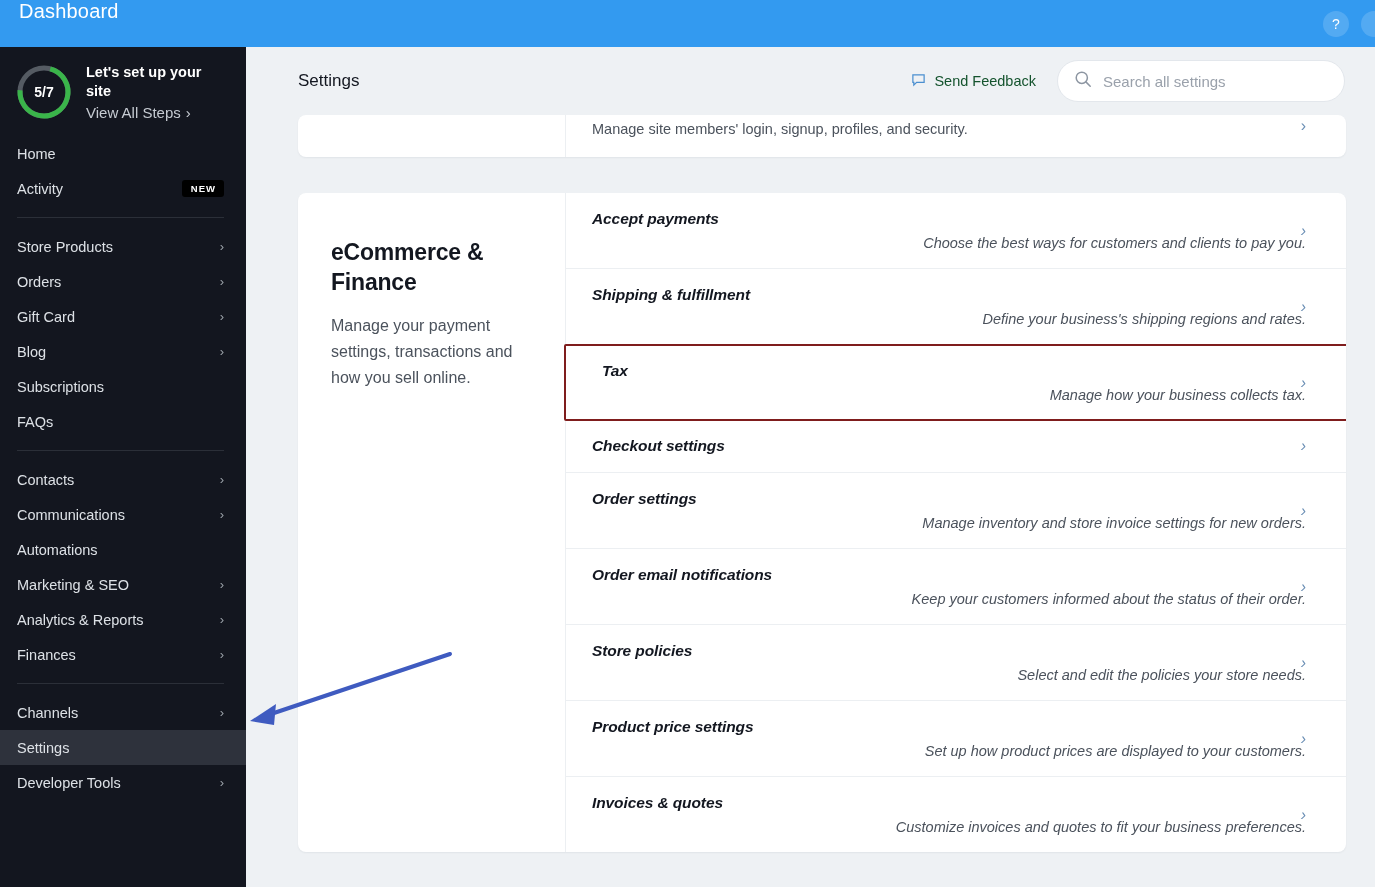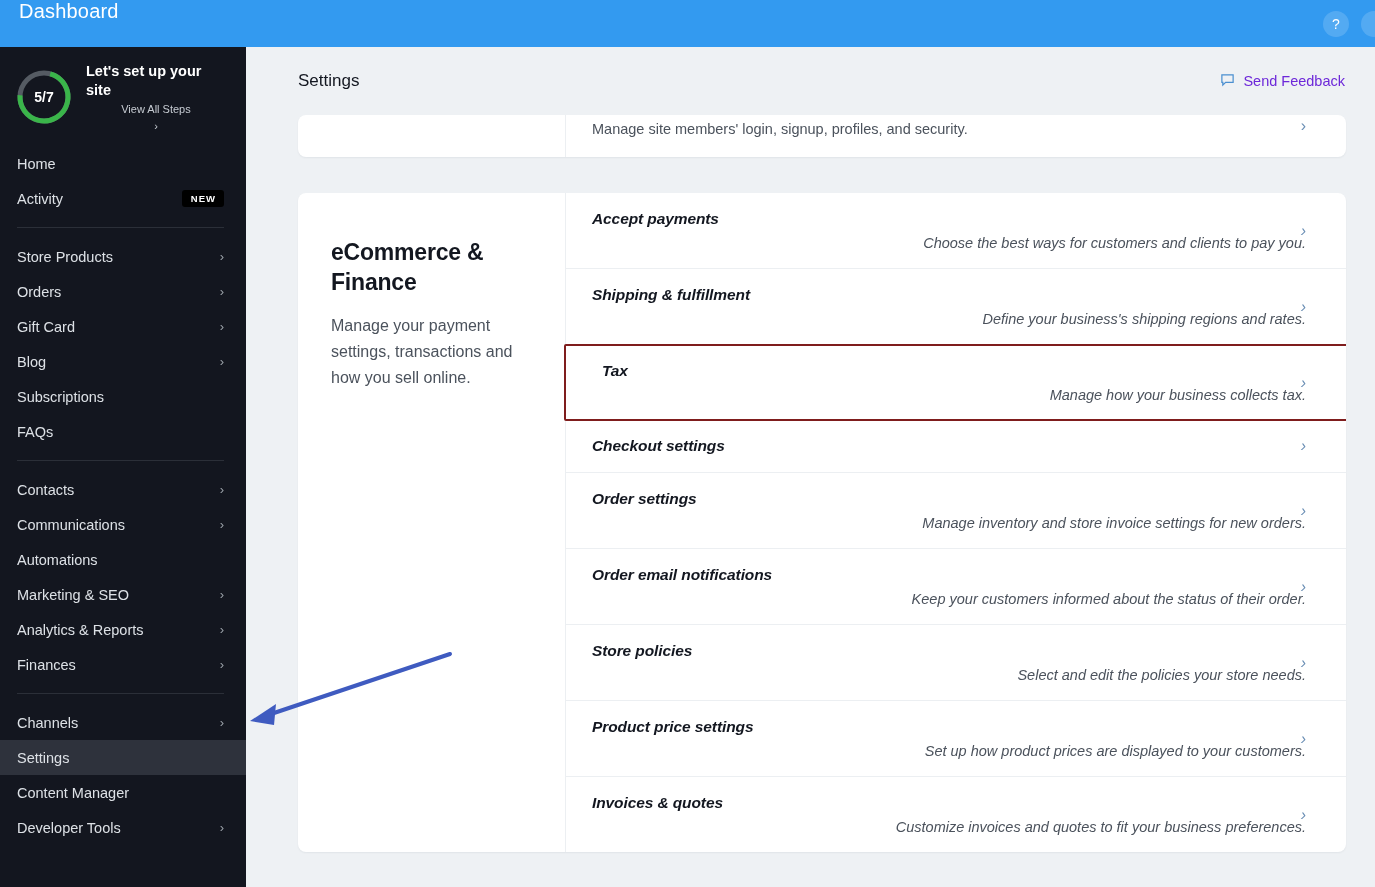--- a/index.html
+++ b/index.html
@@ -58,24 +58,23 @@
     position: absolute; inset: 0;
     display: flex; align-items: center; justify-content: center;
     font-size: 14px; font-weight: bold; color: #ffffff;
   }
   .setup-text { margin-left: 12px; }
   .setup-title {
     font-size: 14.5px; font-weight: bold; color: #ffffff;
     line-height: 19px; max-width: 140px;
   }
   .setup-link {
-    font-size: 11px; color: #c6cbd2;
+    font-size: 15px; color: #c6cbd2;
     margin-top: 3px; display: flex; align-items: center; gap: 5px;
     cursor: pointer;
-    flex-direction: column;
   }
   .nav { padding: 0 0 0 0; }
   .nav-item {
     height: 35px;
     display: flex; align-items: center;
     padding: 0 22px 0 17px;
     font-size: 14.5px; color: #dde1e6;
     cursor: pointer;
     position: relative;
   }
@@ -109,21 +108,21 @@
   }
   .page-title {
     margin-left: 52px; font-size: 17px; color: #131720;
   }
   .header-right {
     position: absolute; right: 30px;
     display: flex; align-items: center; gap: 21px;
   }
   .feedback {
     display: flex; align-items: center; gap: 8px;
-    color: #6d28d9; font-size: 14.5px; cursor: pointer;
+    color: #14532d; font-size: 14.5px; cursor: pointer;
   }
   .searchbox {
     width: 288px; height: 42px;
     background: #ffffff;
     border: 1px solid #e3e7ec;
     border-radius: 21px;
     display: flex; align-items: center;
     padding: 0 16px; gap: 11px;
     cursor: text;
   }
@@ -293,23 +292,20 @@
         <span class="label">Finances</span>
         <span class="chev-s">›</span>
       </div>
       <div class="nav-sep"></div>
       <div class="nav-item">
         <span class="label">Channels</span>
         <span class="chev-s">›</span>
       </div>
       <div class="nav-item active">
         <span class="label">Settings</span>
-      </div>
-      <div class="nav-item">
-        <span class="label">Content Manager</span>
       </div>
       <div class="nav-item">
         <span class="label">Developer Tools</span>
         <span class="chev-s">›</span>
       </div>
     </div>
 </div>
 
 <div class="main">
 
@@ -317,20 +313,29 @@
     <div class="page-title">Settings</div>
     <div class="header-right">
       <div class="feedback">
         <span>
           <svg width="15" height="15" viewBox="0 0 16 16" fill="none" stroke="#4a8fd0" stroke-width="1.3">
             <path d="M2 3h12v8H6l-3 3v-3H2z"></path>
           </svg>
         </span>
         <span>Send Feedback</span>
       </div>
+      <div class="searchbox">
+        <span>
+          <svg width="18" height="18" viewBox="0 0 18 18" fill="none" stroke="#8d96a2" stroke-width="1.5">
+            <circle cx="7.8" cy="7.8" r="5.6"></circle>
+            <line x1="11.9" y1="11.9" x2="16.2" y2="16.2" stroke-linecap="round"></line>
+          </svg>
+        </span>
+        <input type="text" placeholder="Search all settings" style="">
+      </div>
     </div>
   </div>
 
   <div class="scrollbody">
 
     <div class="card partial">
       <div class="partial-left"></div>
       <div class="partial-right">
         <div class="rdesc">Manage site members' login, signup, profiles, and security.</div>
         <span class="chev">›</span>

